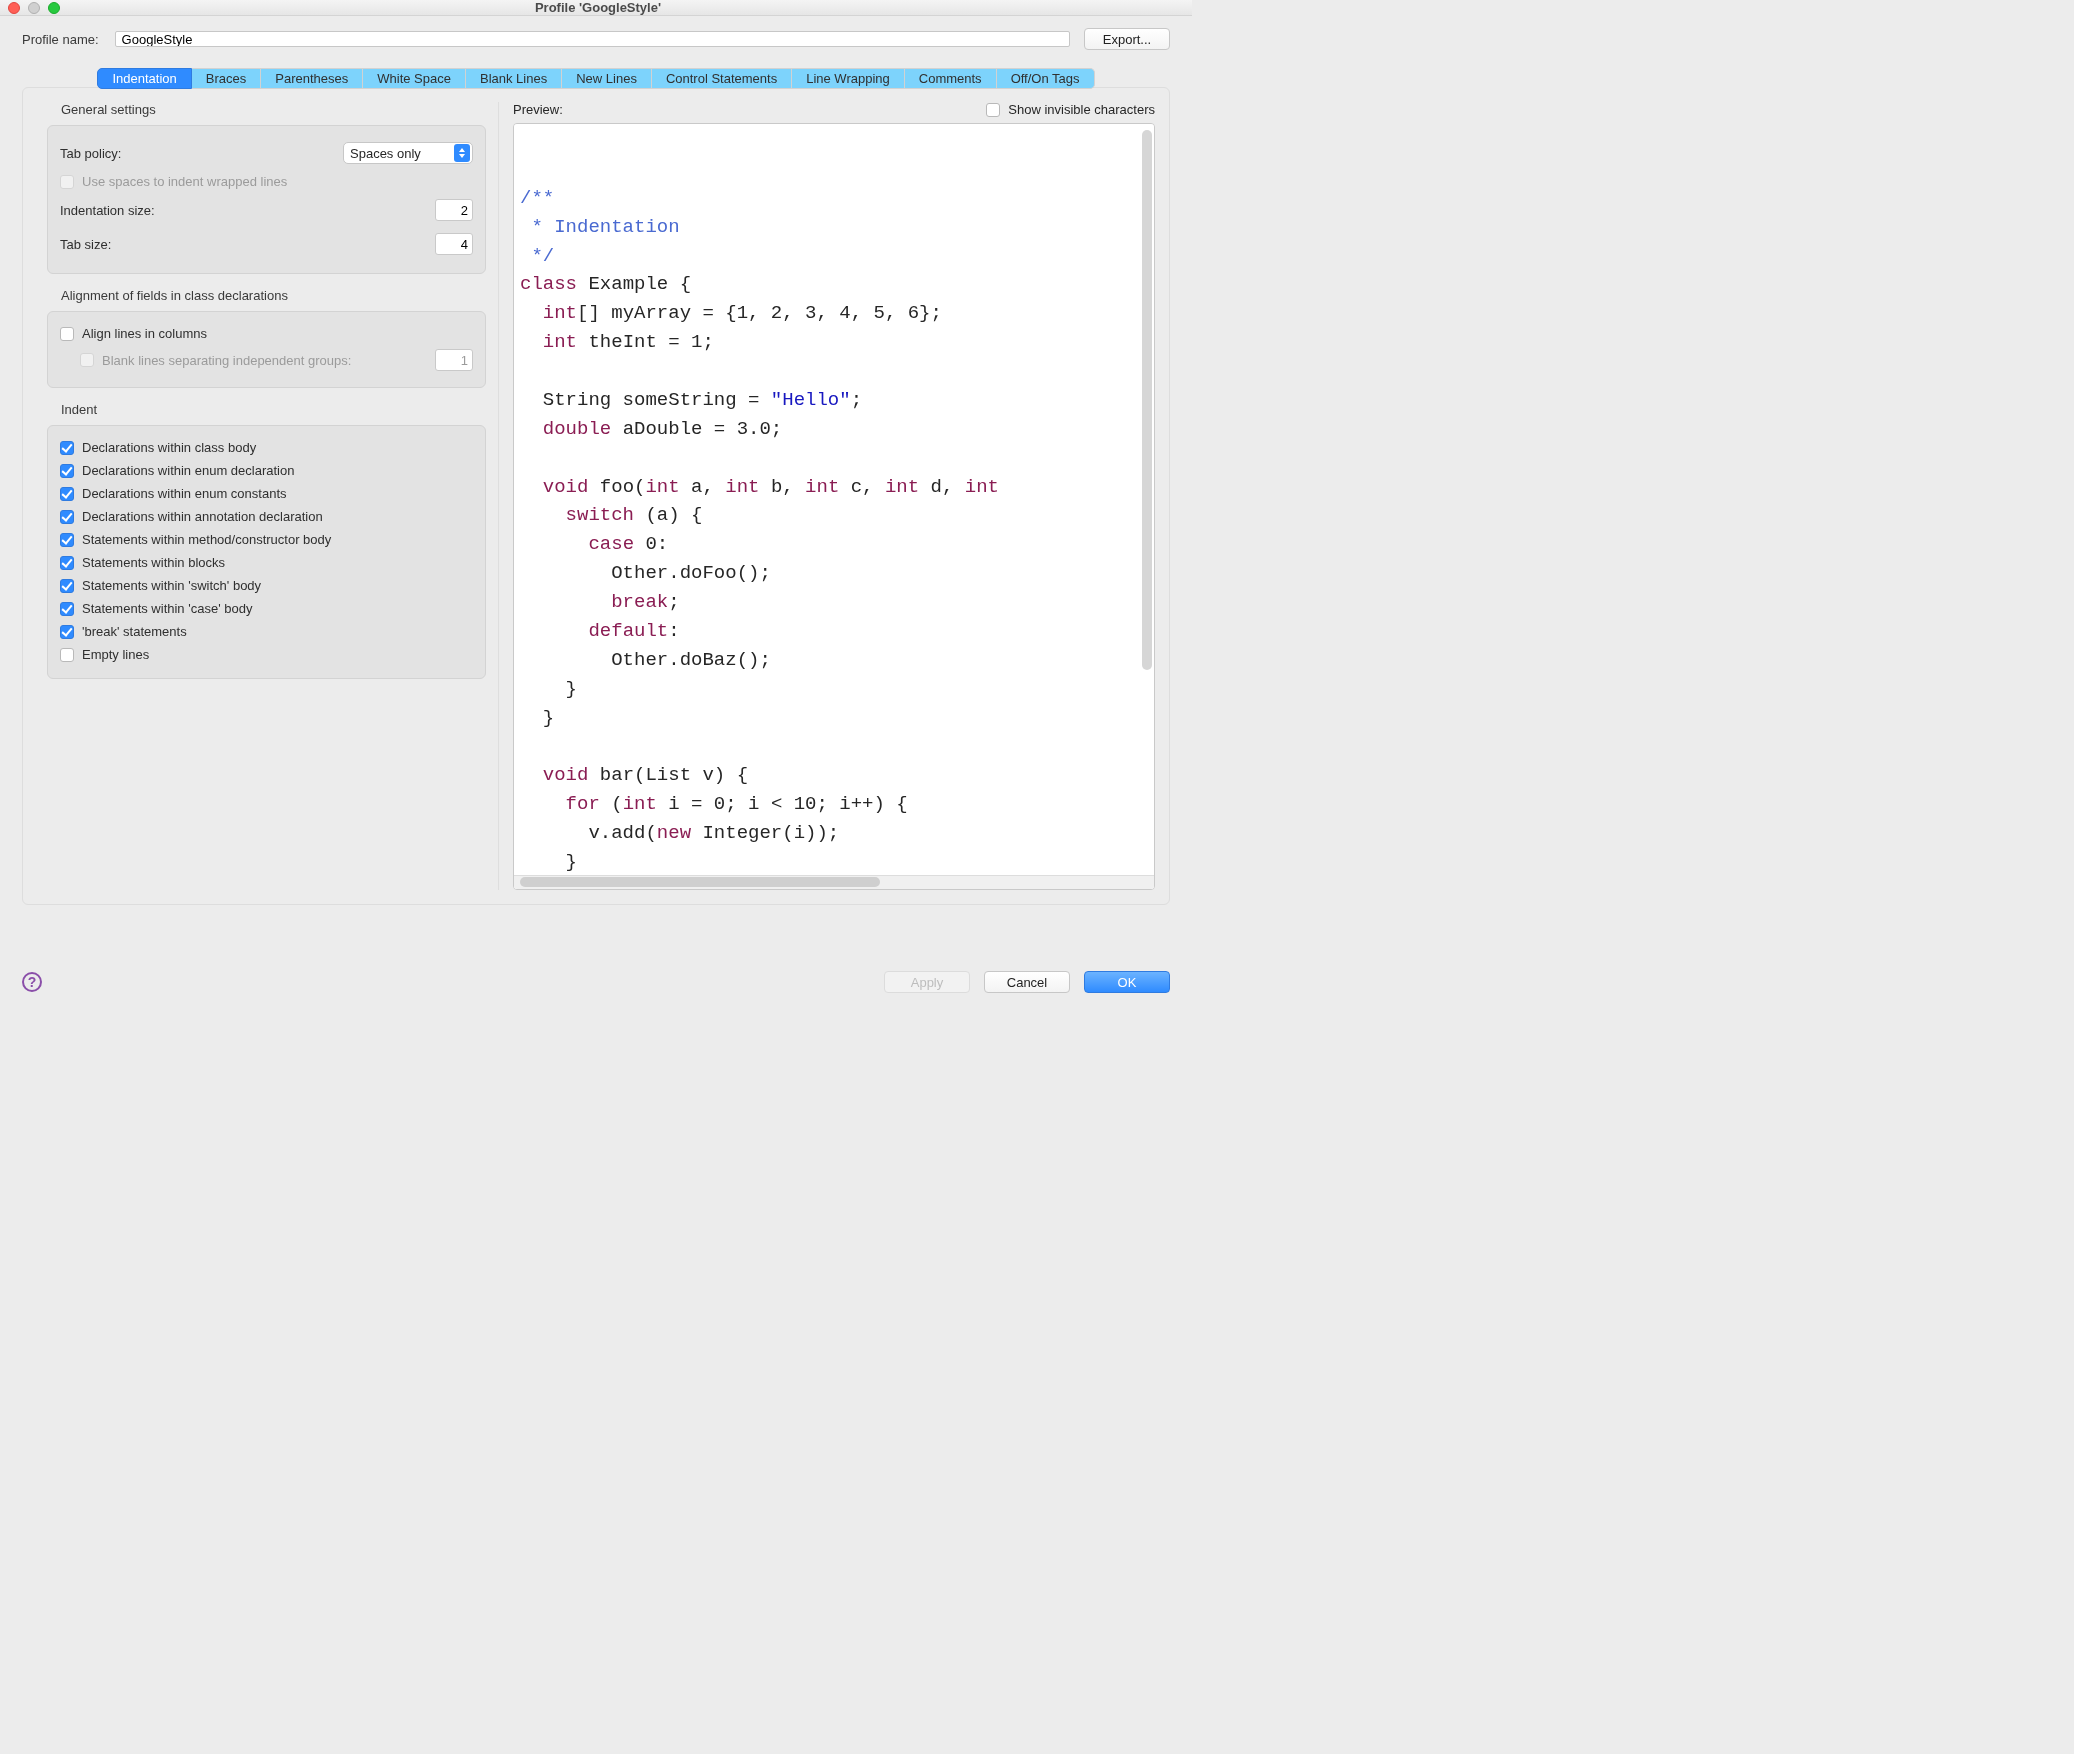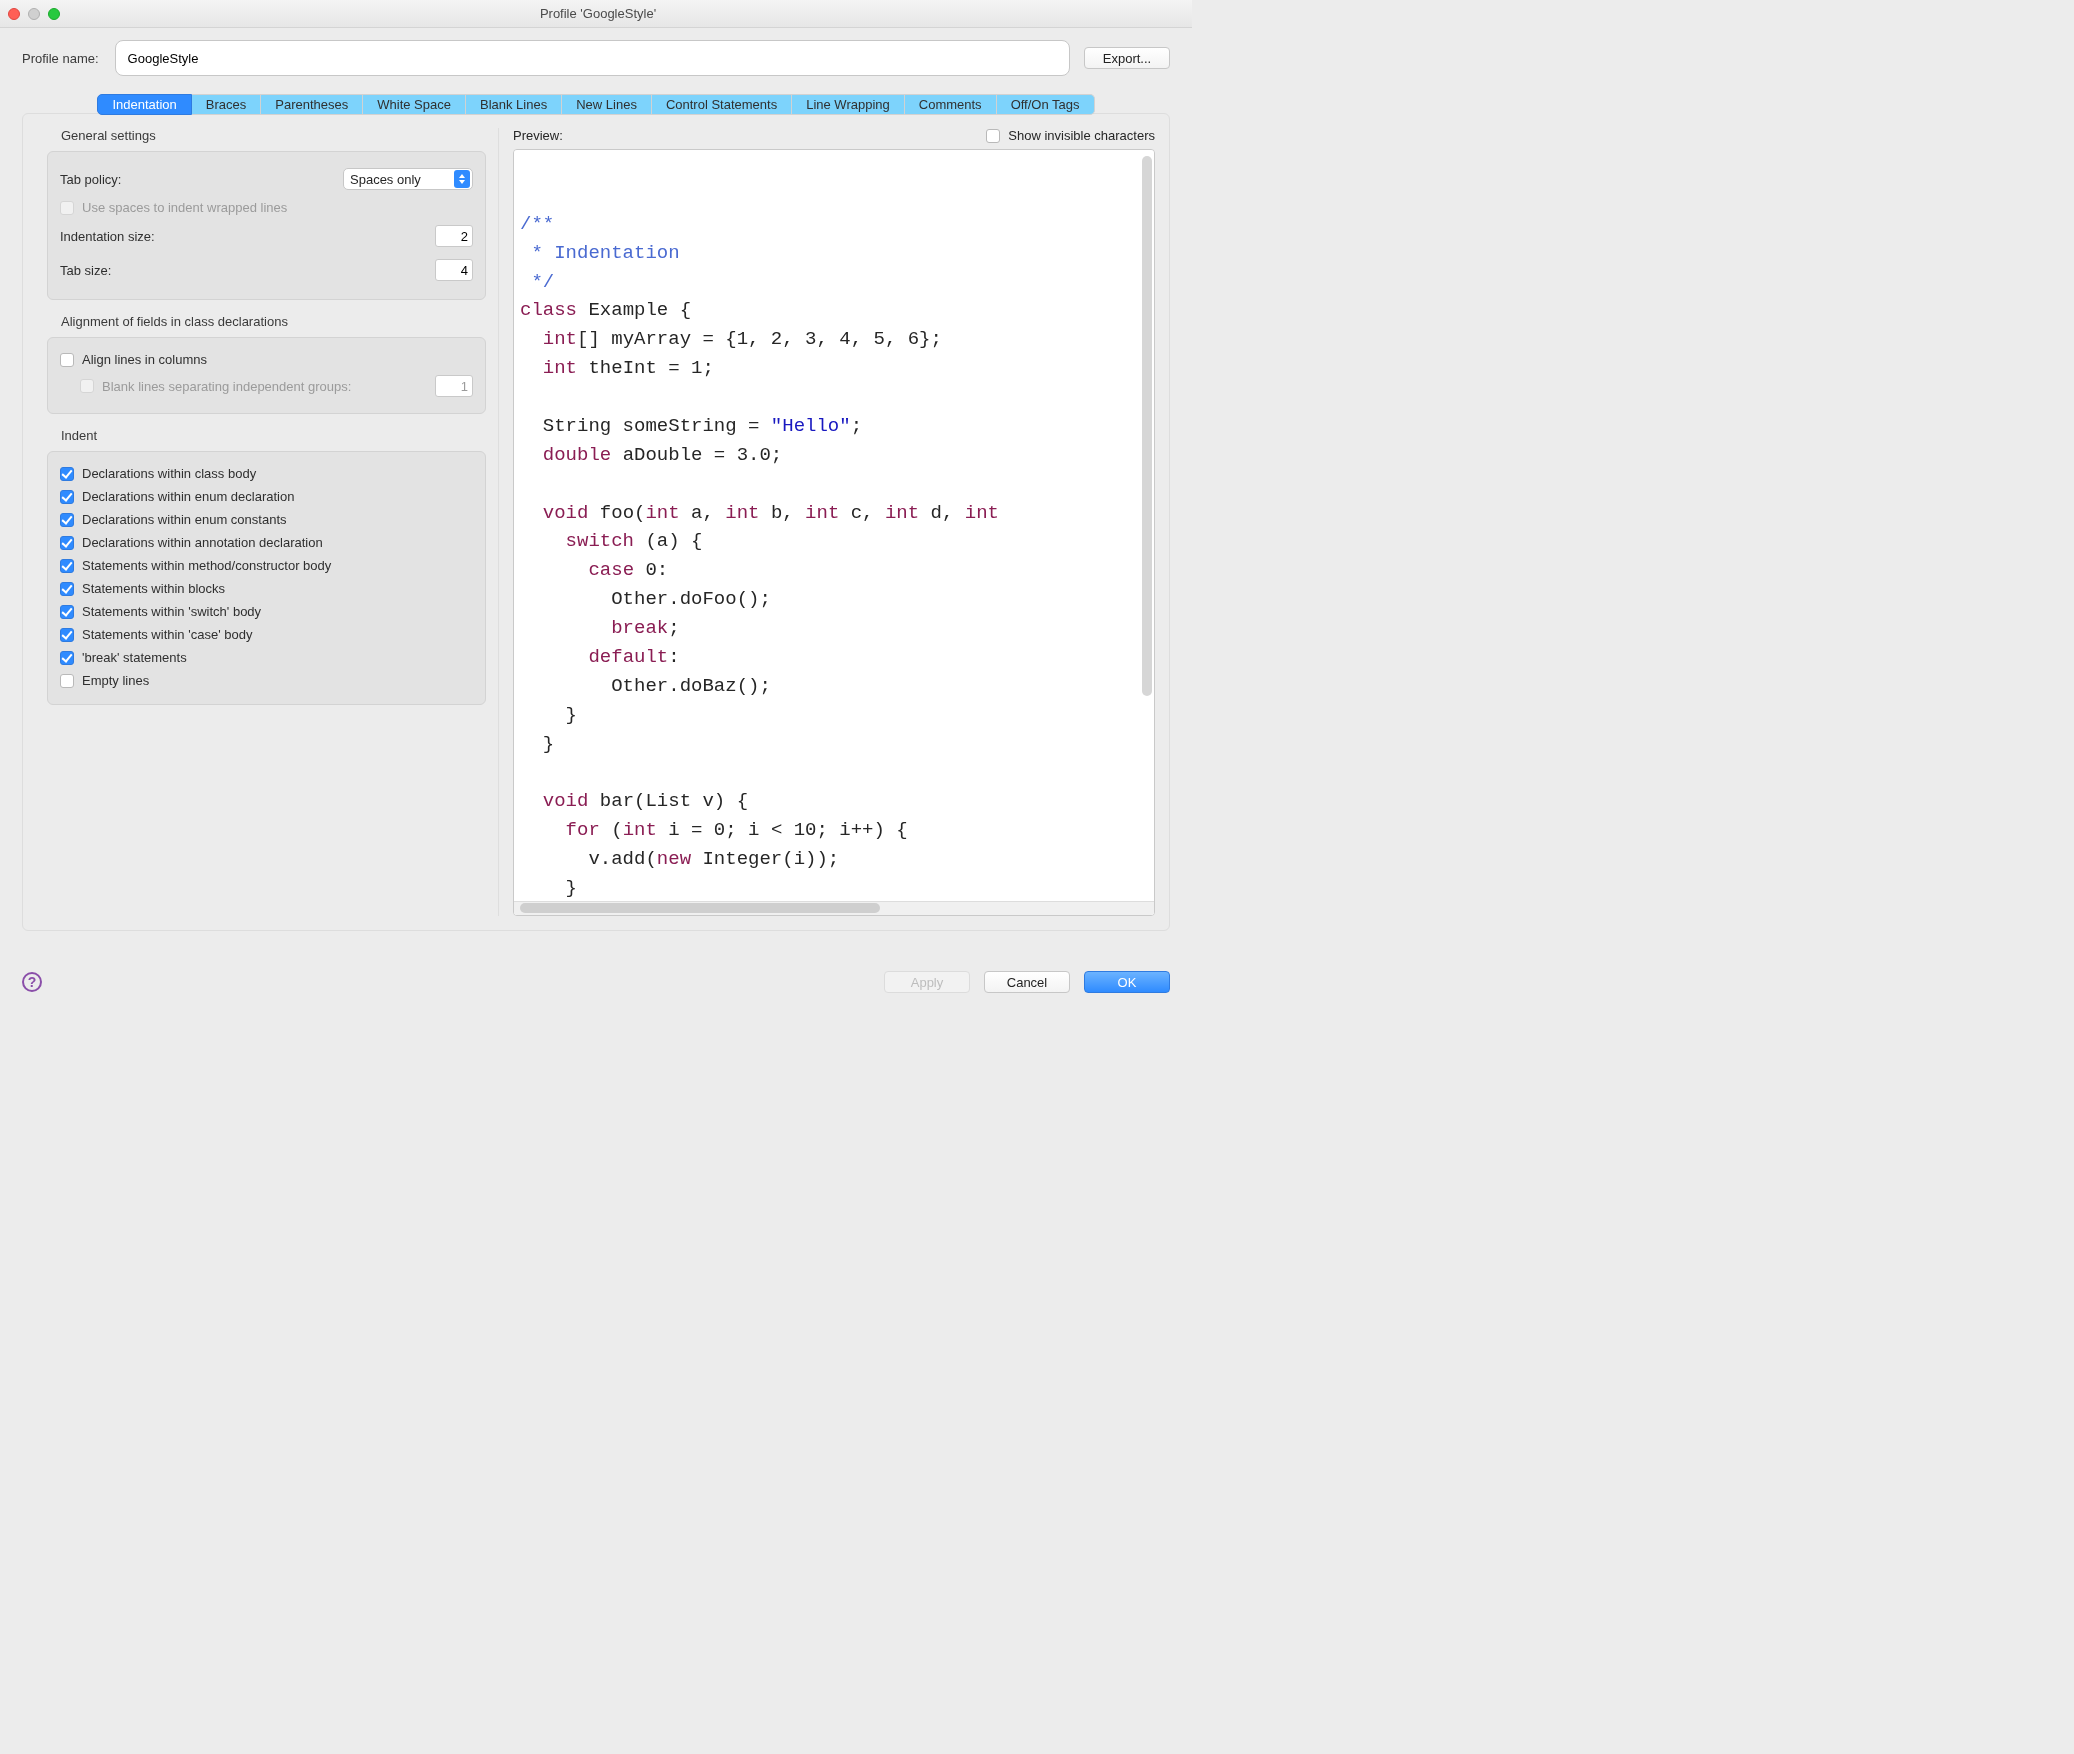--- a/index.html
+++ b/index.html
@@ -9,42 +9,43 @@
     font-size: 13px;
     color: #262626;
     background: #ececec;
     width: 1192px;
     height: 1008px;
     position: relative;
     overflow: hidden;
   }
   
   .titlebar {
-    height: 28px;
+    height: 16px;
     background: linear-gradient(#f4f4f4,#e6e6e6);
     border-bottom: 1px solid #d4d4d4;
     display:flex; align-items:center;
     padding: 0 8px;
+    font-weight: bold;
   }
   .traffic { display:flex; gap:8px; align-items:center; }
   .tl { width:12px; height:12px; border-radius:50%; }
   .tl.red{background:#ff5f56;border:1px solid #e14640;}
   .tl.gray{background:#d0d0d0;border:1px solid #b0b0b0;}
   .tl.green{background:#27c93f;border:1px solid #1aab2b;}
   .title { flex:1; text-align:center; color:#4b4b4b; font-size:13px; }
 
   
   .outer {
     padding: 12px 22px 0 22px;
   }
   .row { display:flex; align-items:center; }
   .label { margin-right:16px; color:#3a3a3a;}
   .text-input {
-    flex:1; height:36px; border:1px solid #c7c7c7; border-radius:8px;
-    background:#fff; padding:0 12px; font-size:13px;
+    flex:1; height:16px; border:1px solid #c7c7c7; border-radius:2px;
+    background:#fff; padding:0 6px; font-size:13px;
   }
   .btn {
     height:22px; padding:0 14px; border:1px solid #c7c7c7;
     background:linear-gradient(#ffffff,#f3f3f3);
     border-radius:4px; font-size:13px; color:#222;
     display:inline-flex; align-items:center; justify-content:center;
   }
   .btn.primary { background:linear-gradient(#6bb3ff,#2f8bff); color:#fff; border-color:#2f7be0; }
   .btn.dim { color:#bdbdbd; border-color:#dcdcdc; background:#f2f2f2; }
   .btn-wide { min-width:86px; }

